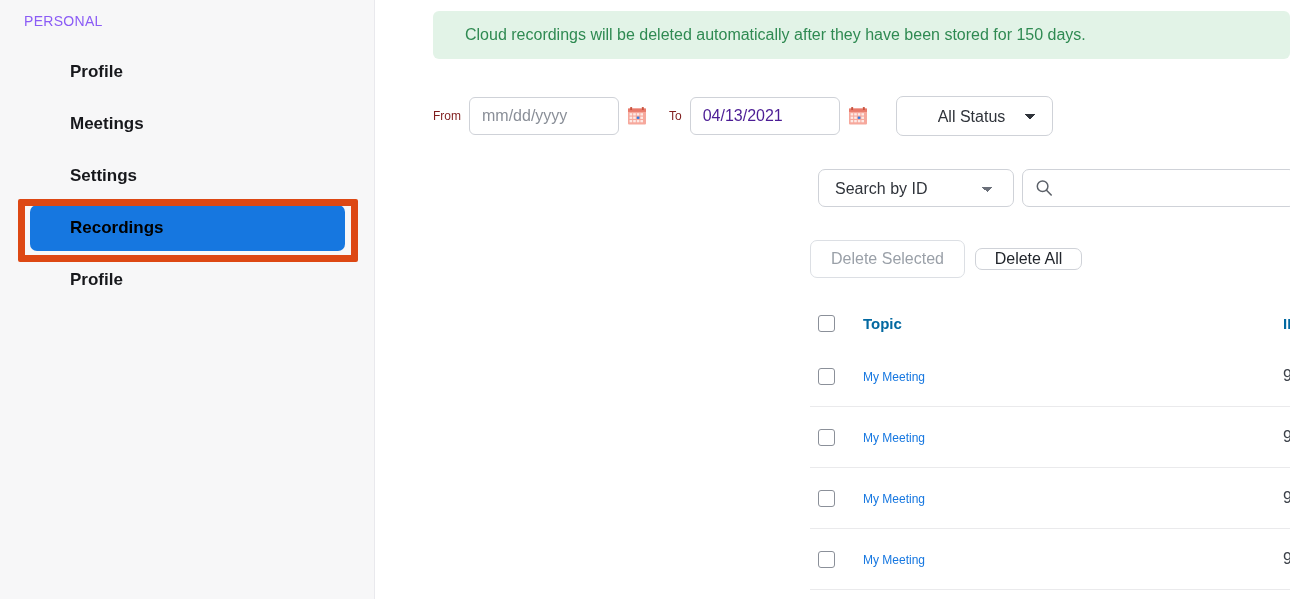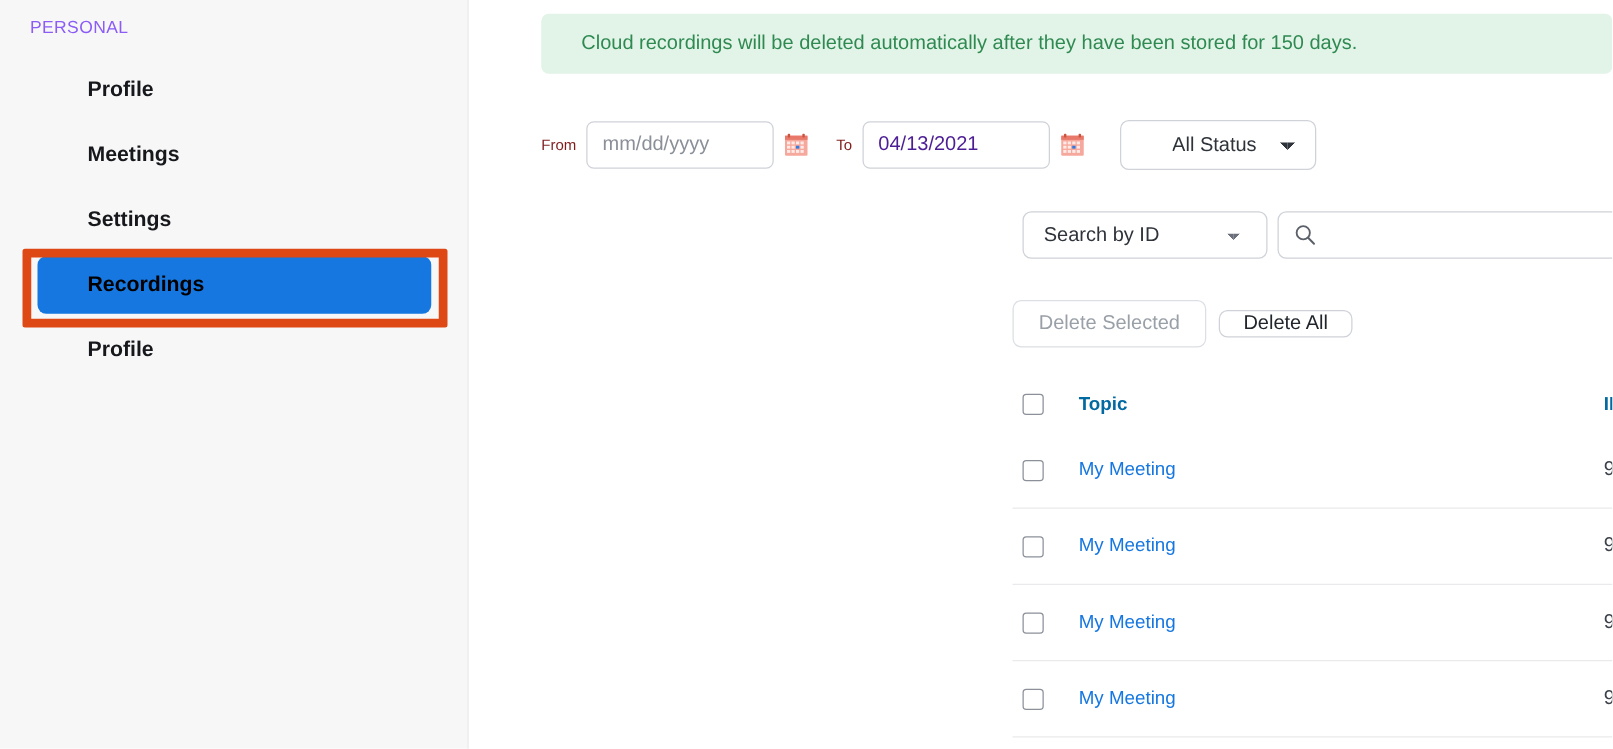--- a/index.html
+++ b/index.html
@@ -306,21 +306,21 @@
   .col-topic { width: 420px; flex: 0 0 420px; }
   .col-id    { width: 185px; flex: 0 0 185px; }
   .th {
     font-size: 15px;
     font-weight: bold;
     color: #0369a1;
   }
   .td { font-size: 16px; color: #3d424a; }
   .link {
     color: #1677e0;
-    font-size: 15px;
+    font-size: 12px;
     text-decoration: none;
     cursor: pointer;
   }
 </style>
 </head>
 <body>
 
 <div id="app">
 
   <aside class="sidebar">

